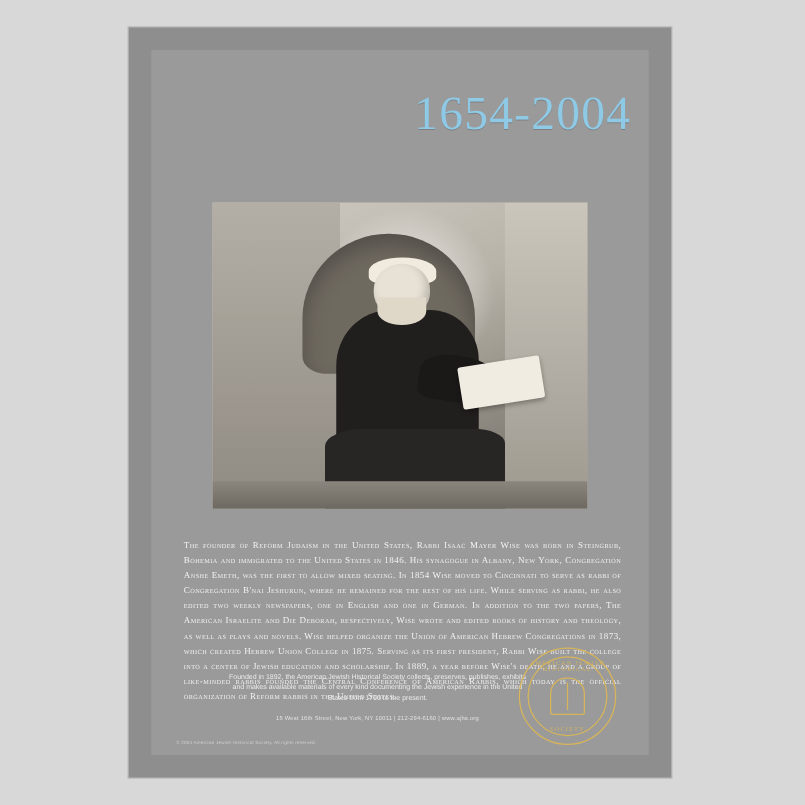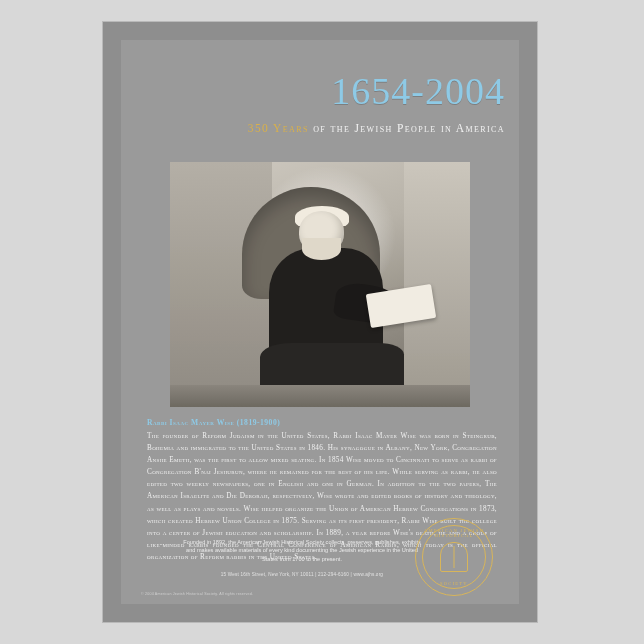--- a/index.html
+++ b/index.html
@@ -175,43 +175,38 @@
 </head>
 <body>
 
 <div id="stage">
 
   <div id="poster">
     <div id="panel">
 
       <div id="header">
         <div id="year">1654-2004</div>
-        <div id="subtitle">
-          <span class="gold">350 Years</span>
-          <span class="wht">of the Jewish People in America</span>
-        </div>
       </div>
 
       <div id="photo-frame">
         <div id="photo">
           <div class="fig" id="bg-left"></div>
           <div class="fig" id="bg-right"></div>
           <div class="fig" id="chair-back"></div>
           <div class="fig" id="body"></div>
           <div class="fig" id="lap"></div>
           <div class="fig" id="hair"></div>
           <div class="fig" id="head"></div>
           <div class="fig" id="beard"></div>
           <div class="fig" id="arm"></div>
           <div class="fig" id="book"></div>
           <div class="fig" id="floor"></div>
         </div>
       </div>
 
-      <div id="caption-head">Rabbi Isaac Mayer Wise (1819-1900)</div>
       <div id="body-text">The founder of Reform Judaism in the United States, Rabbi Isaac Mayer Wise  was born in Steingrub, Bohemia and immigrated to the United States in 1846. His synagogue in Albany, New York, Congregation Anshe Emeth, was the first to allow mixed seating. In 1854 Wise moved to Cincinnati to serve as rabbi of Congregation B'nai Jeshurun, where he remained for the rest of his life. While serving as rabbi, he also edited two weekly newspapers, one in English and one in German. In addition to the two papers, The American Israelite and Die Deborah, respectively, Wise wrote and edited books of history and theology, as well as plays and novels. Wise helped organize the Union of American Hebrew Congregations in 1873, which created Hebrew Union College in 1875. Serving as its first president, Rabbi Wise built the college into a center of Jewish education and scholarship. In 1889, a year before Wise's death, he and a group of like-minded rabbis founded the Central Conference of American Rabbis, which today is the official organization of Reform rabbis in the United States.</div>
 
       <div id="footer"></div>
       <div id="footer-text">Founded in 1892, the American Jewish Historical Society collects, preserves, publishes, exhibits and makes available materials of every kind documenting the Jewish experience in the United States from 1700 to the present.</div>
       <div id="footer-contact">15 West 16th Street, New York, NY 10011  |  212-294-6160  |  www.ajhs.org</div>
 
       <div id="seal">
         <div class="ring2"></div>
         <div class="sealtop">AMERICAN JEWISH HISTORICAL</div>
         <div class="tablet"></div>

